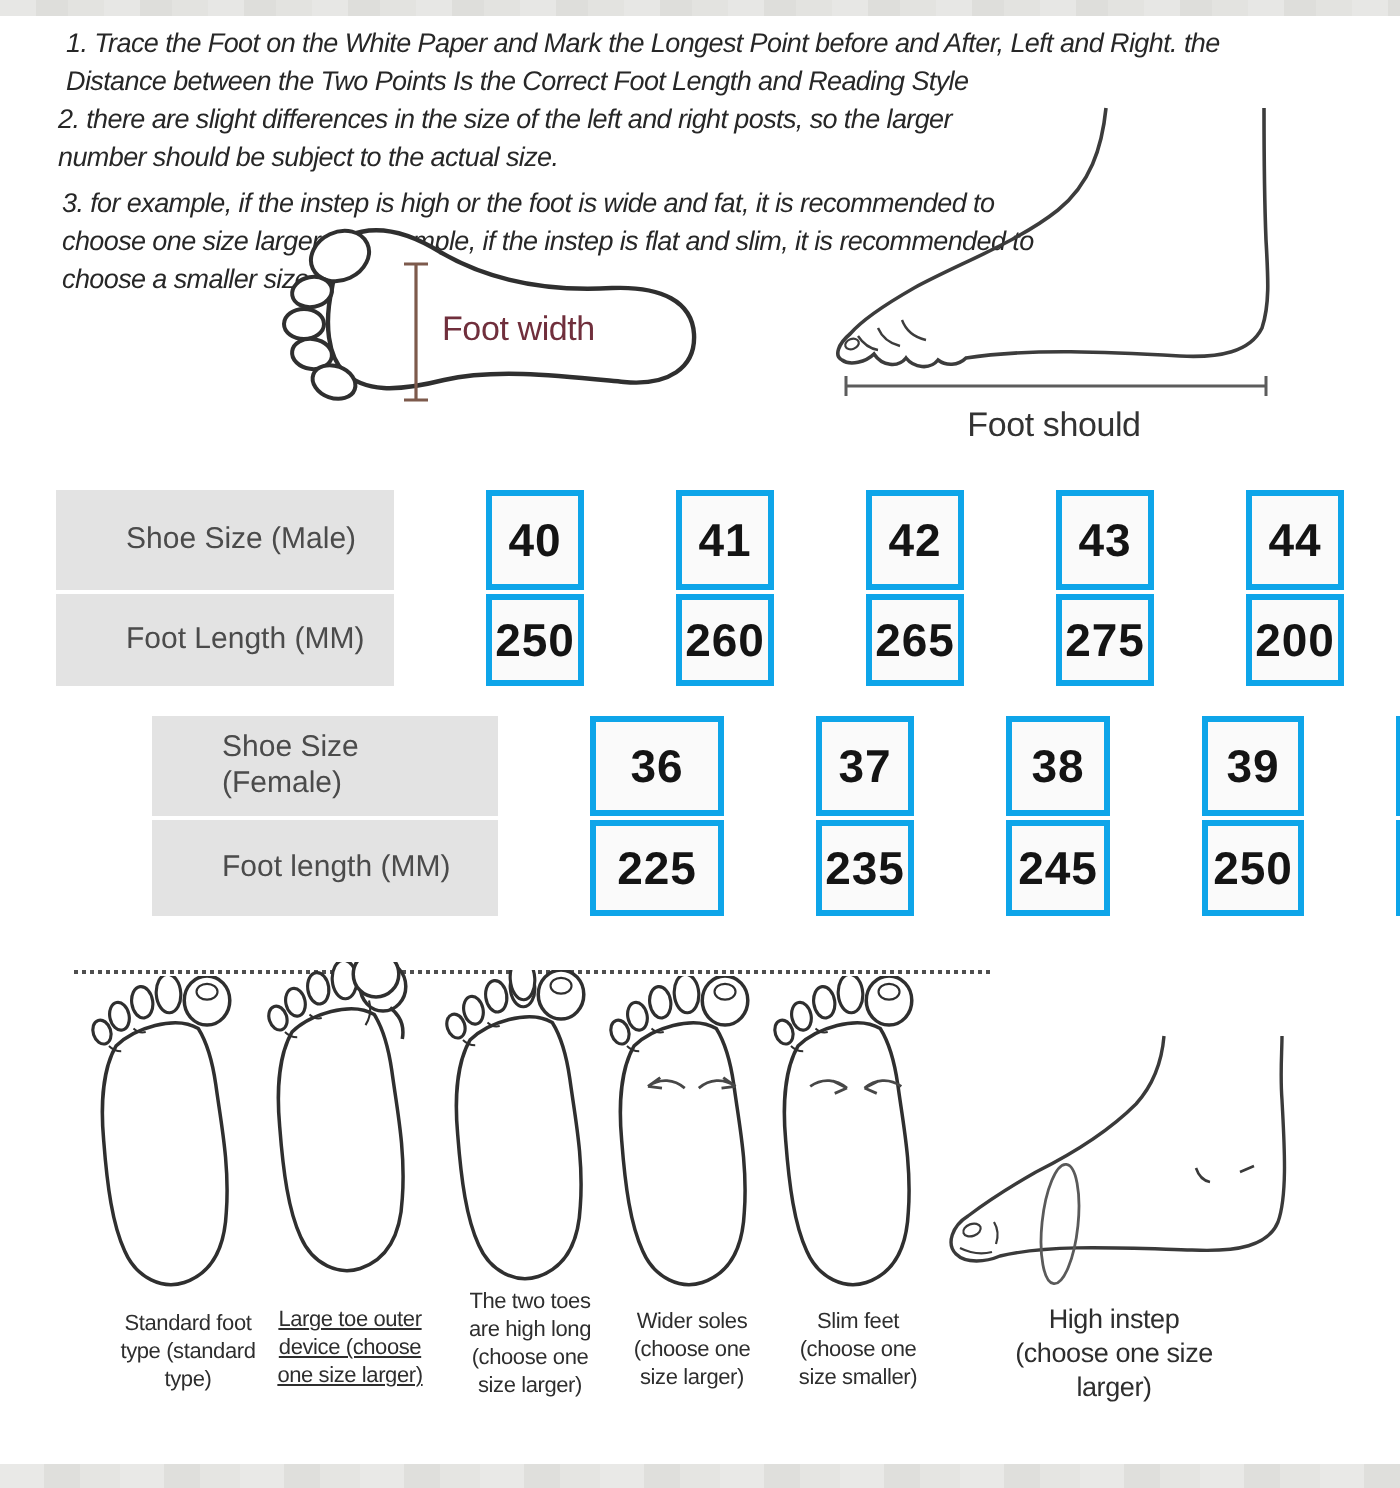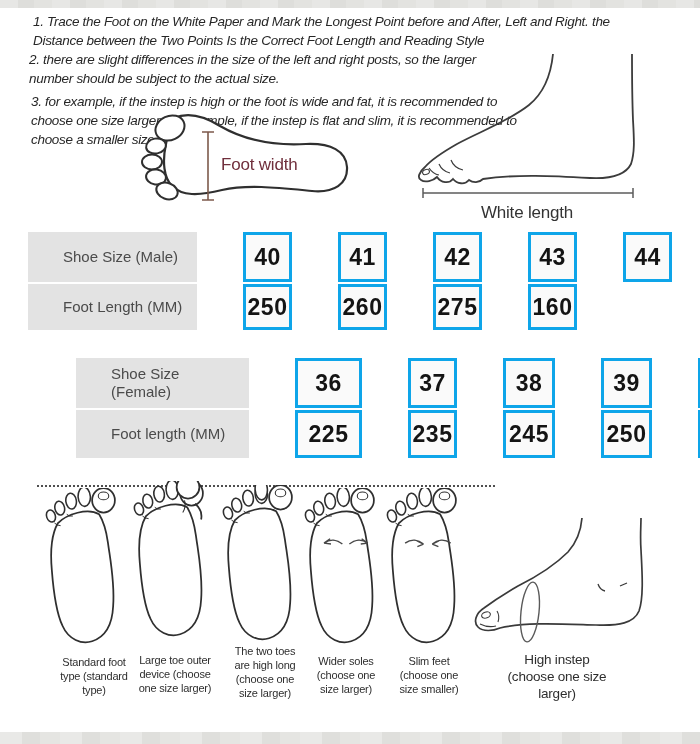--- a/index.html
+++ b/index.html
@@ -22,21 +22,21 @@
   .size-table{display:grid;gap:2px;background:#ffffff;}
   .size-table .th{
     background:#e3e3e3;color:#4b4b4b;font-size:15px;line-height:18px;
     display:flex;align-items:center;padding-left:35px;box-sizing:border-box;
   }
   .size-table .td{
     background:#fafafa;border:3px solid #0ea5e9;box-sizing:border-box;
     display:flex;align-items:center;justify-content:center;
     font-weight:bold;font-size:23px;color:#141414;letter-spacing:0.5px;margin-left:44px;
   }
-  .table-male{left:28px;top:232px;width:644px;grid-template-columns:169px repeat(5,1fr);grid-template-rows:50px 46px;}
+  .table-male{left:28px;top:245px;width:644px;grid-template-columns:169px repeat(5,1fr);grid-template-rows:50px 46px;}
   .table-female{left:28px;top:358px;width:644px;grid-template-columns:173px 111px 93px 96px 95px 1fr;grid-template-rows:50px 48px;padding-left:48px;}
   .dotted{left:37px;top:485px;width:458px;border-top:2px dotted #4f4f4f;height:0;}
   .caption{font-size:11px;line-height:14px;letter-spacing:-0.2px;color:#2e2e2e;text-align:center;}
   .caption-big{font-size:13.5px;line-height:17px;}
   .reminder{left:25px;top:707px;width:660px;font-size:13px;letter-spacing:-0.3px;color:#333333;}
   svg{display:block;}
 </style>
 </head>
 <body>
 
@@ -62,34 +62,35 @@
     <path d="M 82,22 L 82,90 M 76,22 L 88,22 M 76,90 L 88,90" stroke="#7d5a4c" stroke-width="1.6" fill="none"></path>
   </svg>
   <div class="abs measure-label label-width" style="left:221px;top:155px;">Foot width</div>
 
   <svg class="abs" style="left:405px;top:50px;" width="250" height="150" viewBox="0 0 250 150">
     <path d="M 148,4 C 146,24 140,42 124,55 C 104,71 74,82 52,94 C 38,102 26,110 20,117 C 14,122 12,128 16,130 C 20,133 28,131 32,127 C 36,133 44,134 48,129 C 52,134 60,135 64,130 C 68,133 74,133 78,129 C 110,124 150,126 185,128 C 205,129 220,126 226,114 C 230,102 229,88 228,70 C 227,45 227,20 227,4" fill="none" stroke="#3c3c3c" stroke-width="1.8"></path>
     <path d="M 24,118 q 4,6 10,7 M 34,114 q 3,7 11,9 M 46,110 q 3,8 12,10" fill="none" stroke="#3c3c3c" stroke-width="1.2"></path>
     <ellipse cx="21" cy="122" rx="3.5" ry="2.5" transform="rotate(-20 21 122)" fill="none" stroke="#3c3c3c" stroke-width="1.1"></ellipse>
     <path d="M 18,143 L 228,143 M 18,138 L 18,148 M 228,138 L 228,148" stroke="#5c5c5c" stroke-width="1.5" fill="none"></path>
   </svg>
-  <div class="abs measure-label label-length" style="left:452px;top:203px;">White length</div>
+  <div class="abs measure-label label-length" style="left:452px;top:203px;">Foot should</div>
 
   <div class="abs size-table table-male">
     <div class="th">Shoe Size (Male)</div>
     <div class="td">40</div>
     <div class="td">41</div>
     <div class="td">42</div>
     <div class="td">43</div>
     <div class="td">44</div>
     <div class="th">Foot Length (MM)</div>
     <div class="td">250</div>
     <div class="td">260</div>
+    <div class="td">265</div>
     <div class="td">275</div>
-    <div class="td">160</div>
+    <div class="td">200</div>
   </div>
 
   <div class="abs size-table table-female">
     <div class="th pre">Shoe Size
 (Female)</div>
     <div class="td">36</div>
     <div class="td">37</div>
     <div class="td">38</div>
     <div class="td">39</div>
     <div class="td"></div>
@@ -150,21 +151,21 @@
     <path d="M 110,6 C 109,18 105,30 96,40 C 82,54 62,66 46,74 C 32,82 20,90 12,96 C 4,101 1,110 6,115 C 11,120 21,119 28,116 C 54,110 88,112 124,113 C 147,114 162,111 167,99 C 172,85 170,58 169,38 C 168,25 169,14 169,6" fill="none" stroke="#3a3a3a" stroke-width="1.7"></path>
     <ellipse cx="14" cy="103" rx="4.5" ry="3" transform="rotate(-20 14 103)" fill="none" stroke="#3a3a3a" stroke-width="1.1"></ellipse>
     <path d="M 26,110 q 2,-6 -1,-11 M 8,112 q 8,4 16,2" fill="none" stroke="#3a3a3a" stroke-width="1.1"></path>
     <path d="M 126,72 q 2,6 7,7 M 148,74 l 7,-3" fill="none" stroke="#3a3a3a" stroke-width="1.3"></path>
     <ellipse cx="58" cy="100" rx="9" ry="30" transform="rotate(6 58 100)" fill="none" stroke="#5a5a5a" stroke-width="1.4"></ellipse>
   </svg>
 
   <div class="abs caption pre" style="left:52px;top:655px;width:84px;text-align:center;">Standard foot
 type (standard
 type)</div>
-  <div class="abs caption pre" style="left:127px;top:653px;width:96px;">Large toe outer
+  <div class="abs caption pre" style="left:127px;top:653px;width:96px;text-decoration:underline;">Large toe outer
 device (choose
 one size larger)</div>
   <div class="abs caption pre" style="left:219px;top:644px;width:92px;">The two toes
 are high long
 (choose one
 size larger)</div>
   <div class="abs caption pre" style="left:303px;top:654px;width:86px;">Wider soles
 (choose one
 size larger)</div>
   <div class="abs caption pre" style="left:383px;top:654px;width:92px;">Slim feet

